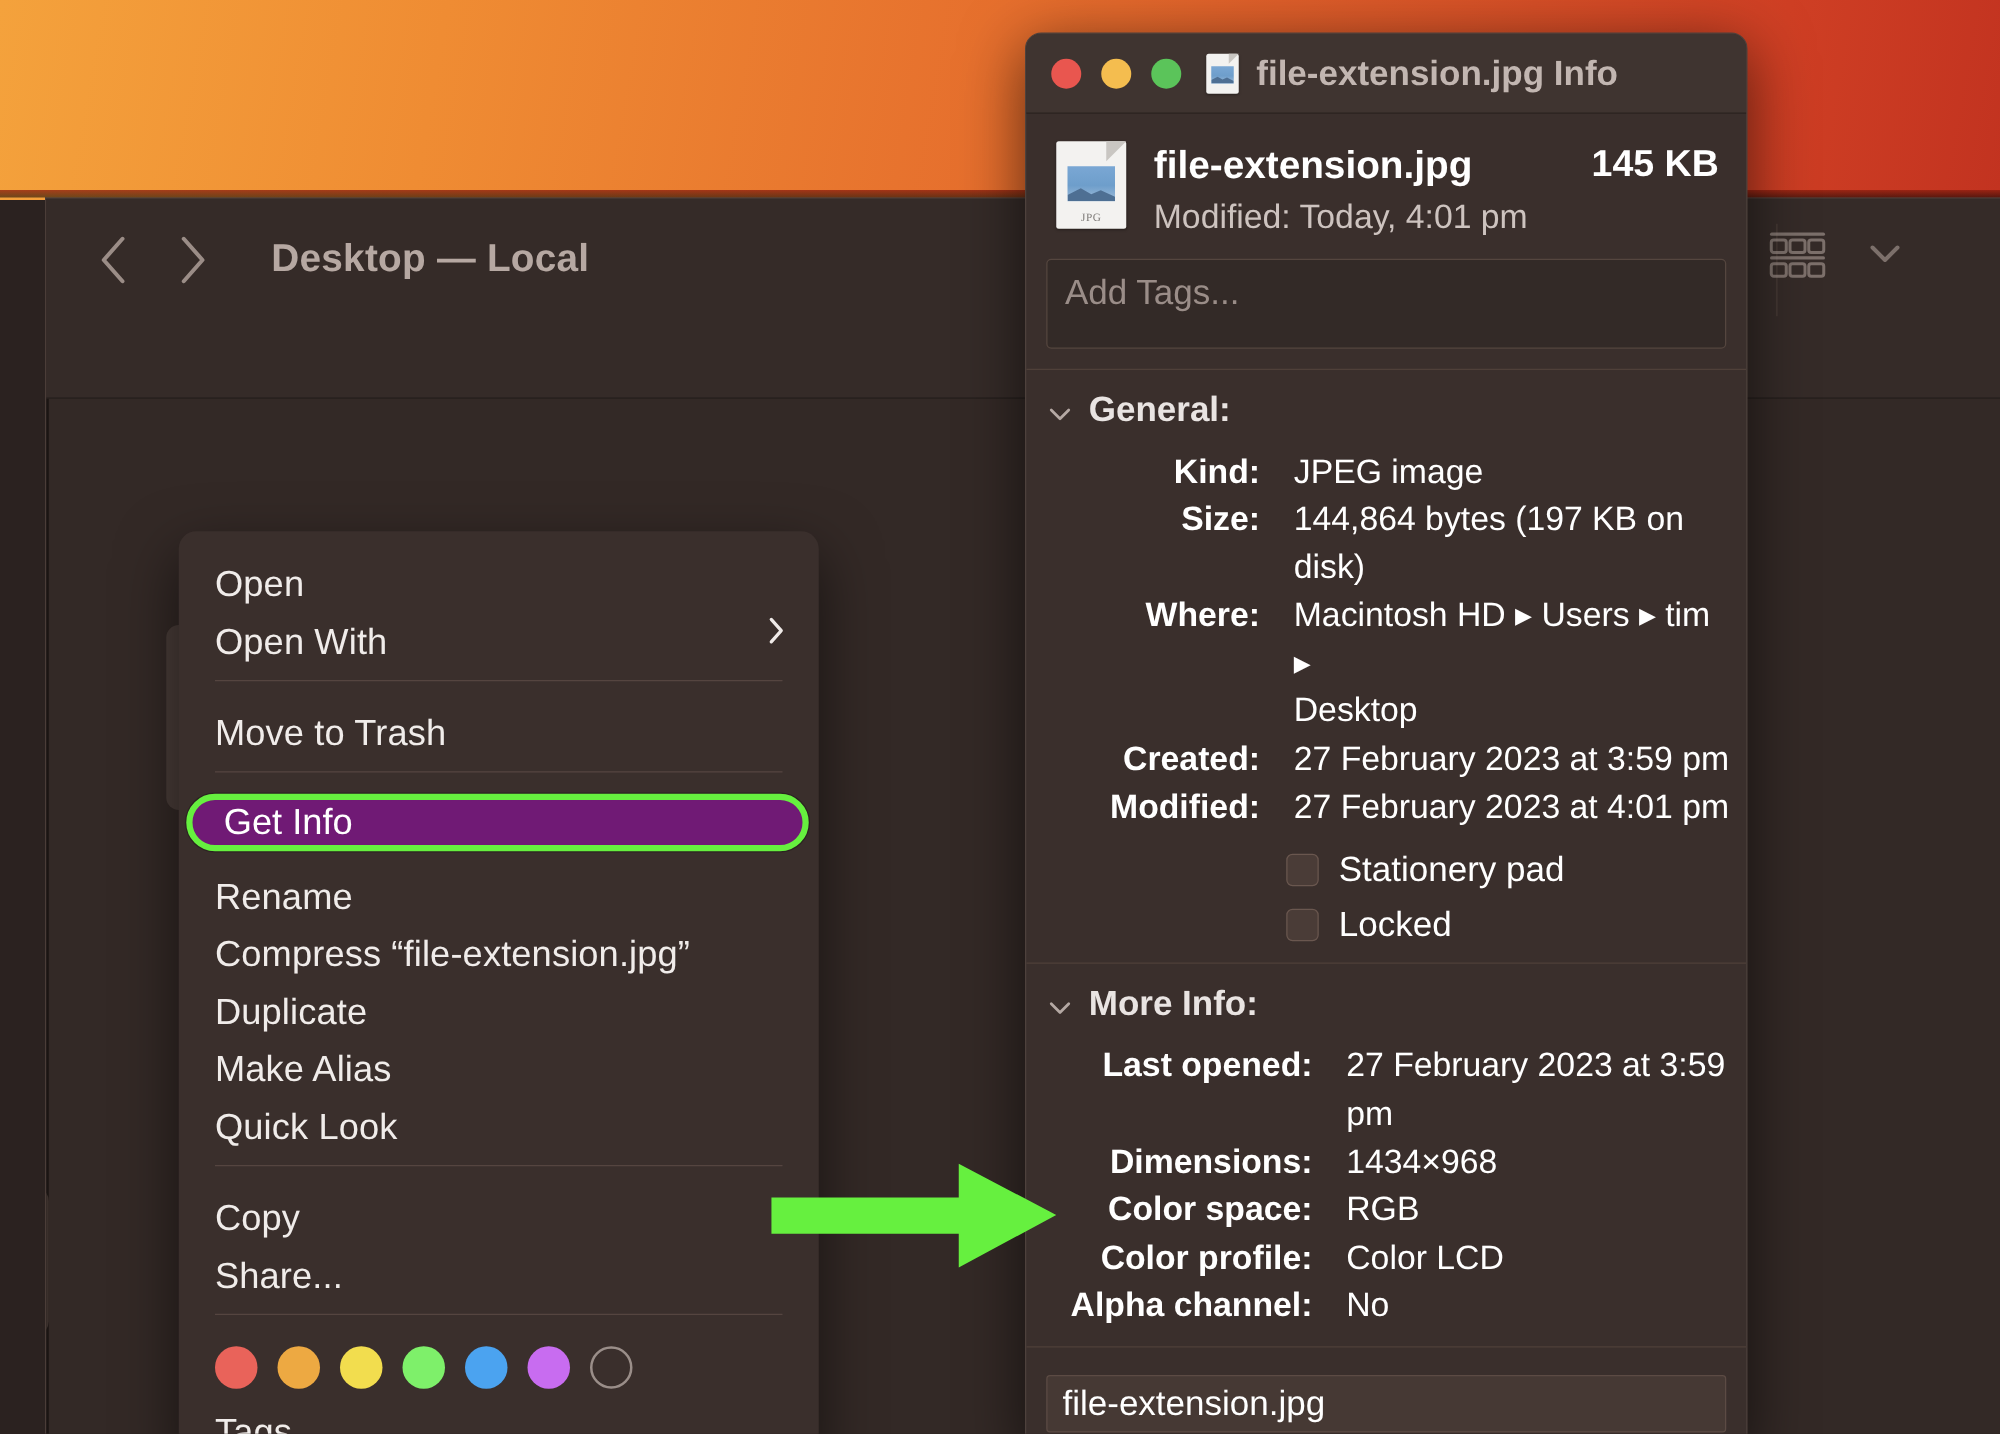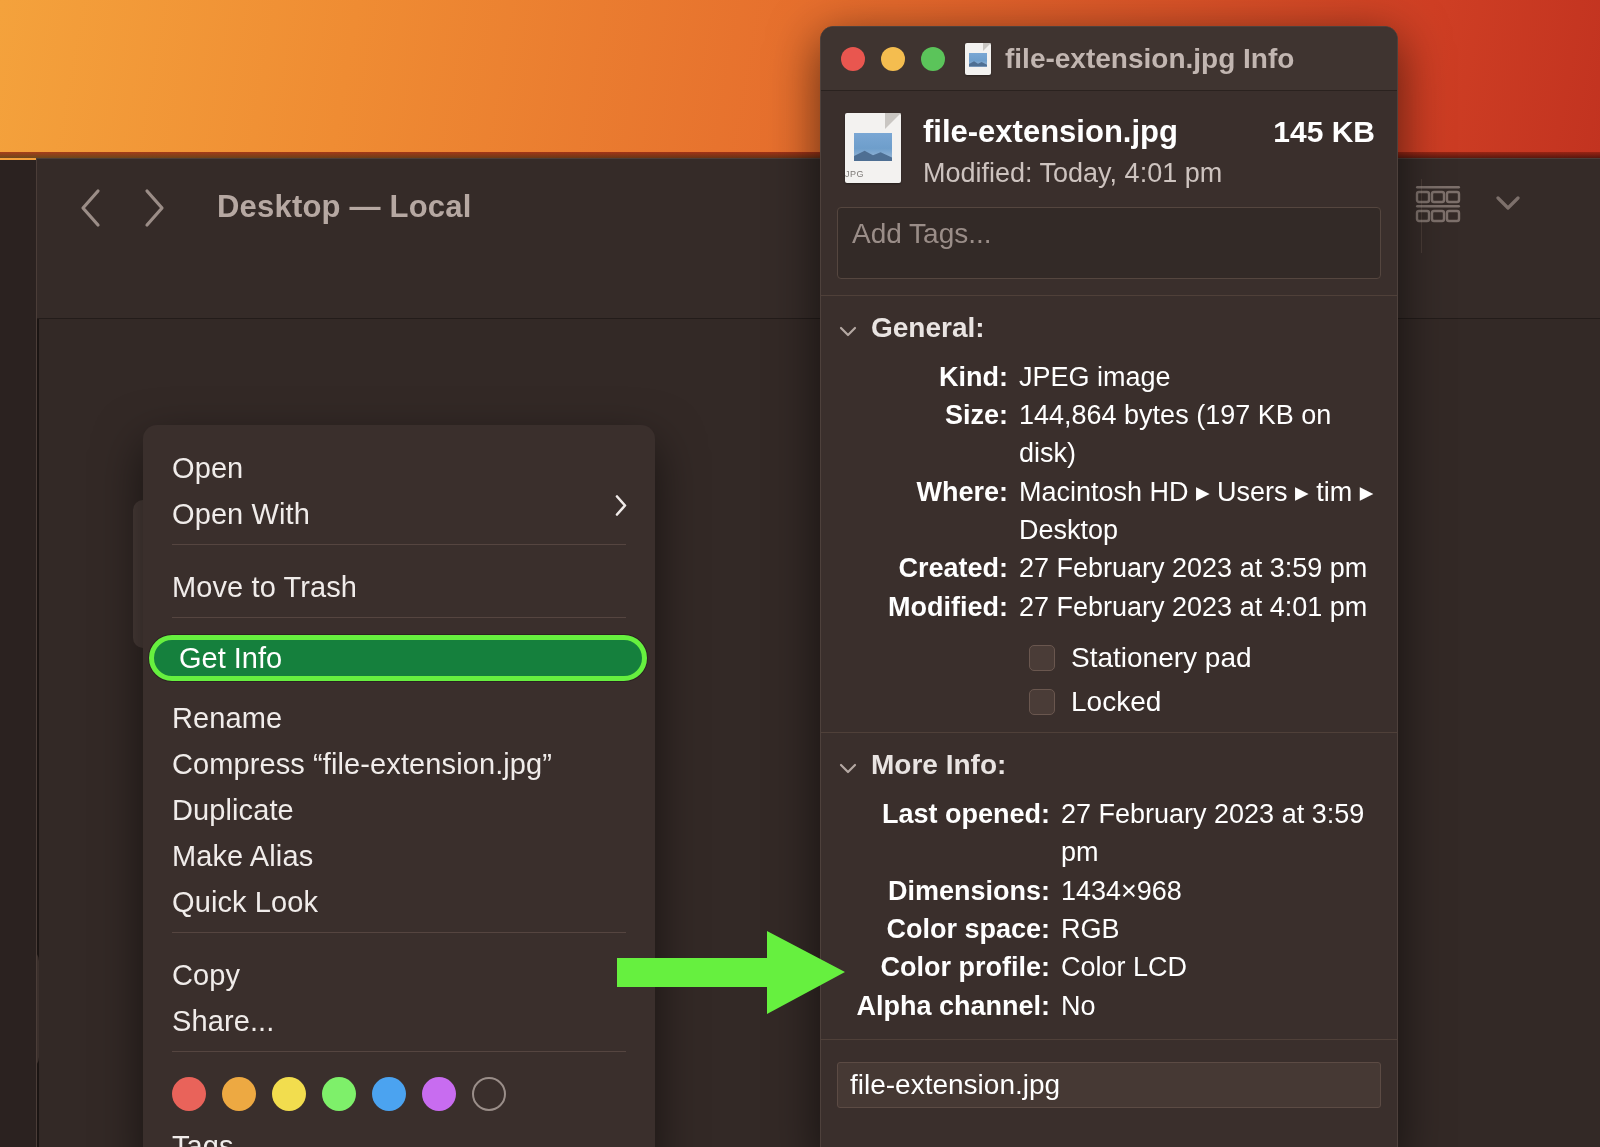--- a/index.html
+++ b/index.html
@@ -100,21 +100,21 @@
     padding: 0 26px 0 29px; color: #f0ecea; font-size: 29px; letter-spacing: .1px;
   }
   .ctx-item .submenu-arrow { position: absolute; right: 26px; top: 50%; transform: translateY(-50%); }
   .ctx-sep { height: 1px; background: #554540; margin: 13px 29px; }
   .ctx-highlight-wrap {
     position: relative; margin: 4px 4px; padding: 4px;
   }
   .ctx-getinfo {
     position: relative; height: 46px; display: flex; align-items: center;
     padding-left: 25px; color: #ffffff; font-size: 29px;
-    background: #15803d; border-radius: 24px;
+    background: #701a75; border-radius: 24px;
     border: 5px solid #66f03f;
     box-shadow: 0 0 0 1px rgba(0,0,0,.25);
     margin-left: -2px; margin-right: 0px;
   }
   .tag-dots { display: flex; gap: 16px; padding: 12px 29px 6px; }
   .tag-dot { width: 34px; height: 34px; border-radius: 50%; }
   .tag-dot.none { background: transparent; border: 2px solid #9a8e89; }
 
   
   .green-arrow { position: absolute; left: 617px; top: 925px; z-index: 40; }
@@ -174,21 +174,21 @@
 
   .sec-divider { height: 1px; background: #4f4039; }
   .section { padding: 12px 0 14px; }
   .sec-header {
     display: flex; align-items: center; gap: 14px;
     padding: 4px 0 4px 18px; color: #e9e4e2; font-size: 28px; font-weight: 700;
   }
   .disc { width: 18px; display: inline-block; }
 
   .kv-table { margin-top: 10px; }
-  .kv-row { display: flex; font-size: 27px; line-height: 1.42; color: #ffffff; }
+  .kv-row { display: flex; font-size: 27px; line-height: 1.42; color: #ffffff; gap: 16px; }
   .kv-key { width: 198px; text-align: right; color: #ffffff; font-weight: 700; padding-right: 11px; white-space: nowrap; }
   .kv-key.wide { width: 240px; }
   .kv-val { flex: 1; color: #ffffff; padding-right: 12px; }
   .kv-val.cont { padding-left: 0; }
 
   .chk-row { display: flex; align-items: center; gap: 16px; padding-left: 208px; margin-top: 16px; font-size: 28px; color: #ffffff; }
   .chk-row.tight { margin-top: 12px; }
   .chk-box {
     width: 26px; height: 26px; border-radius: 5px; background: #4a3c37;
     border: 1px solid #6a574f;
@@ -310,21 +310,21 @@
         </span>
         <span>file-extension.jpg Info</span>
       </div>
     </div>
 
     <div class="info-header">
       <span class="jpg-icon">
         <span class="doc-shape" style="display:block;width:56px;height:70px;">
           <span class="doc-fold" style="border-width:16px 16px 0 0;"></span>
           <span class="doc-photo" style="left:9px;top:20px;width:38px;height:28px;"></span>
-          <span style="position:absolute;left:0;bottom:4px;width:100%;text-align:left;font-size:9px;color:#7d7a77;letter-spacing:.5px;">JPG</span>
+          <span style="position:absolute;left:0;bottom:4px;width:100%;text-align:center;font-size:9px;color:#7d7a77;letter-spacing:.5px;font-family:Liberation Serif, serif;">JPG</span>
         </span>
       </span>
       <div class="info-header-text">
         <div class="info-filename">file-extension.jpg</div>
         <div class="info-modified">Modified: Today, 4:01 pm</div>
       </div>
       <div class="info-size">145 KB</div>
     </div>
 
     <div class="tags-field">Add Tags...</div>

